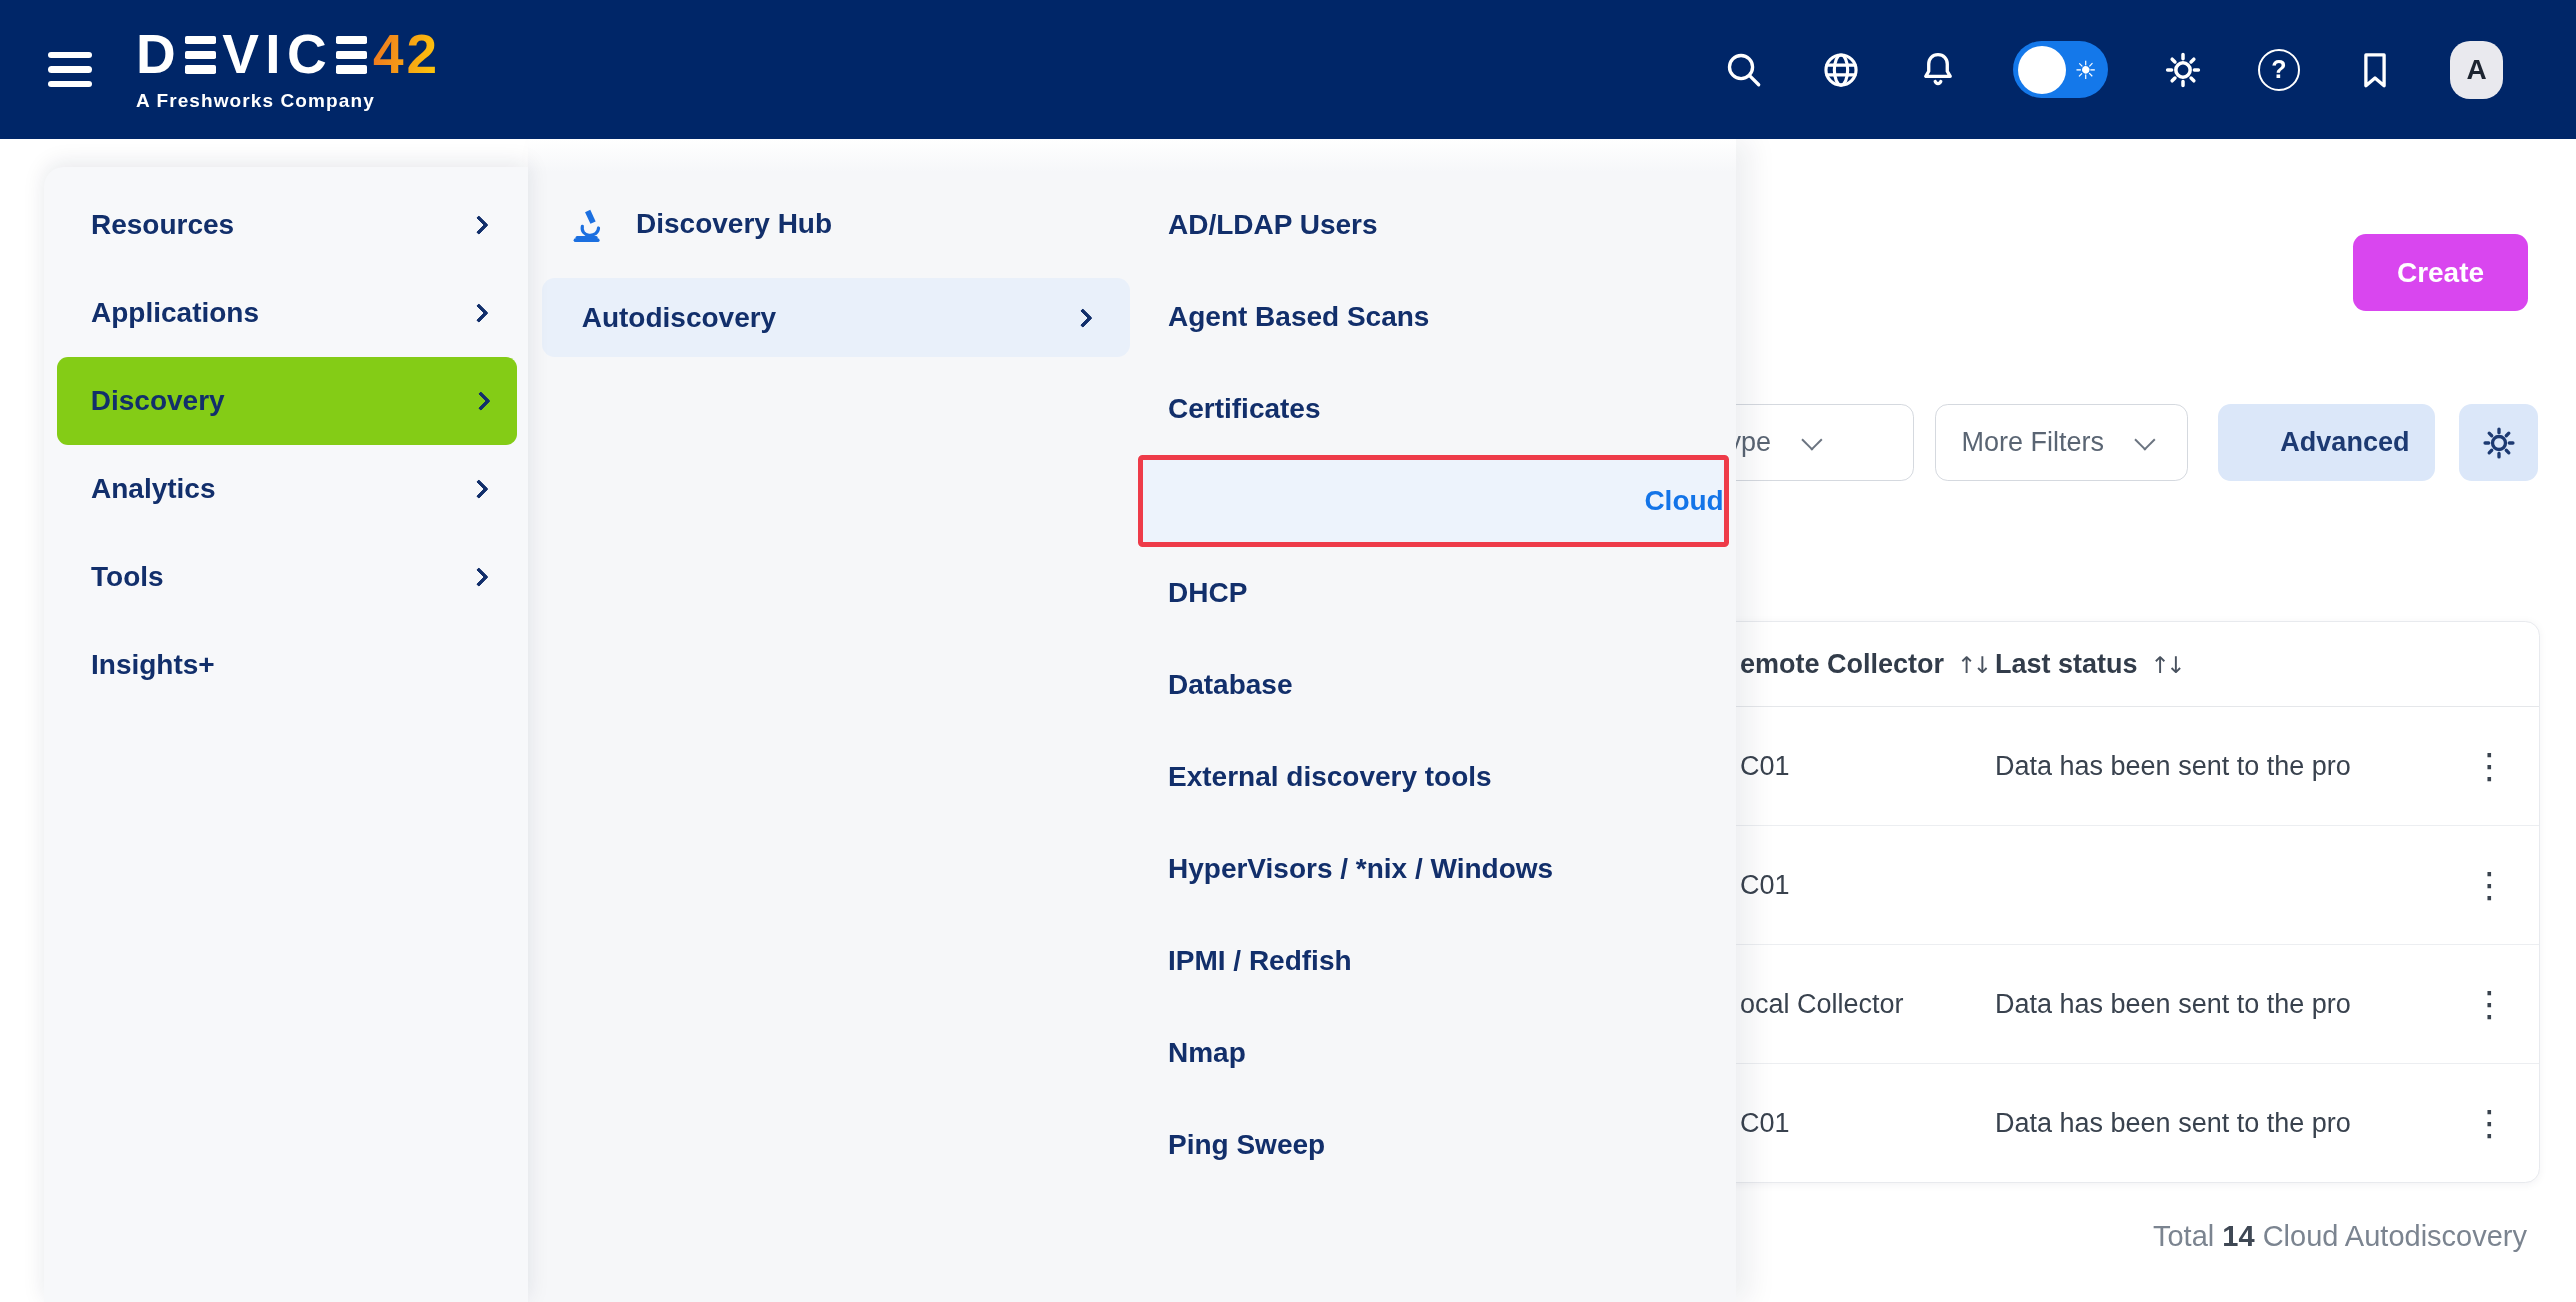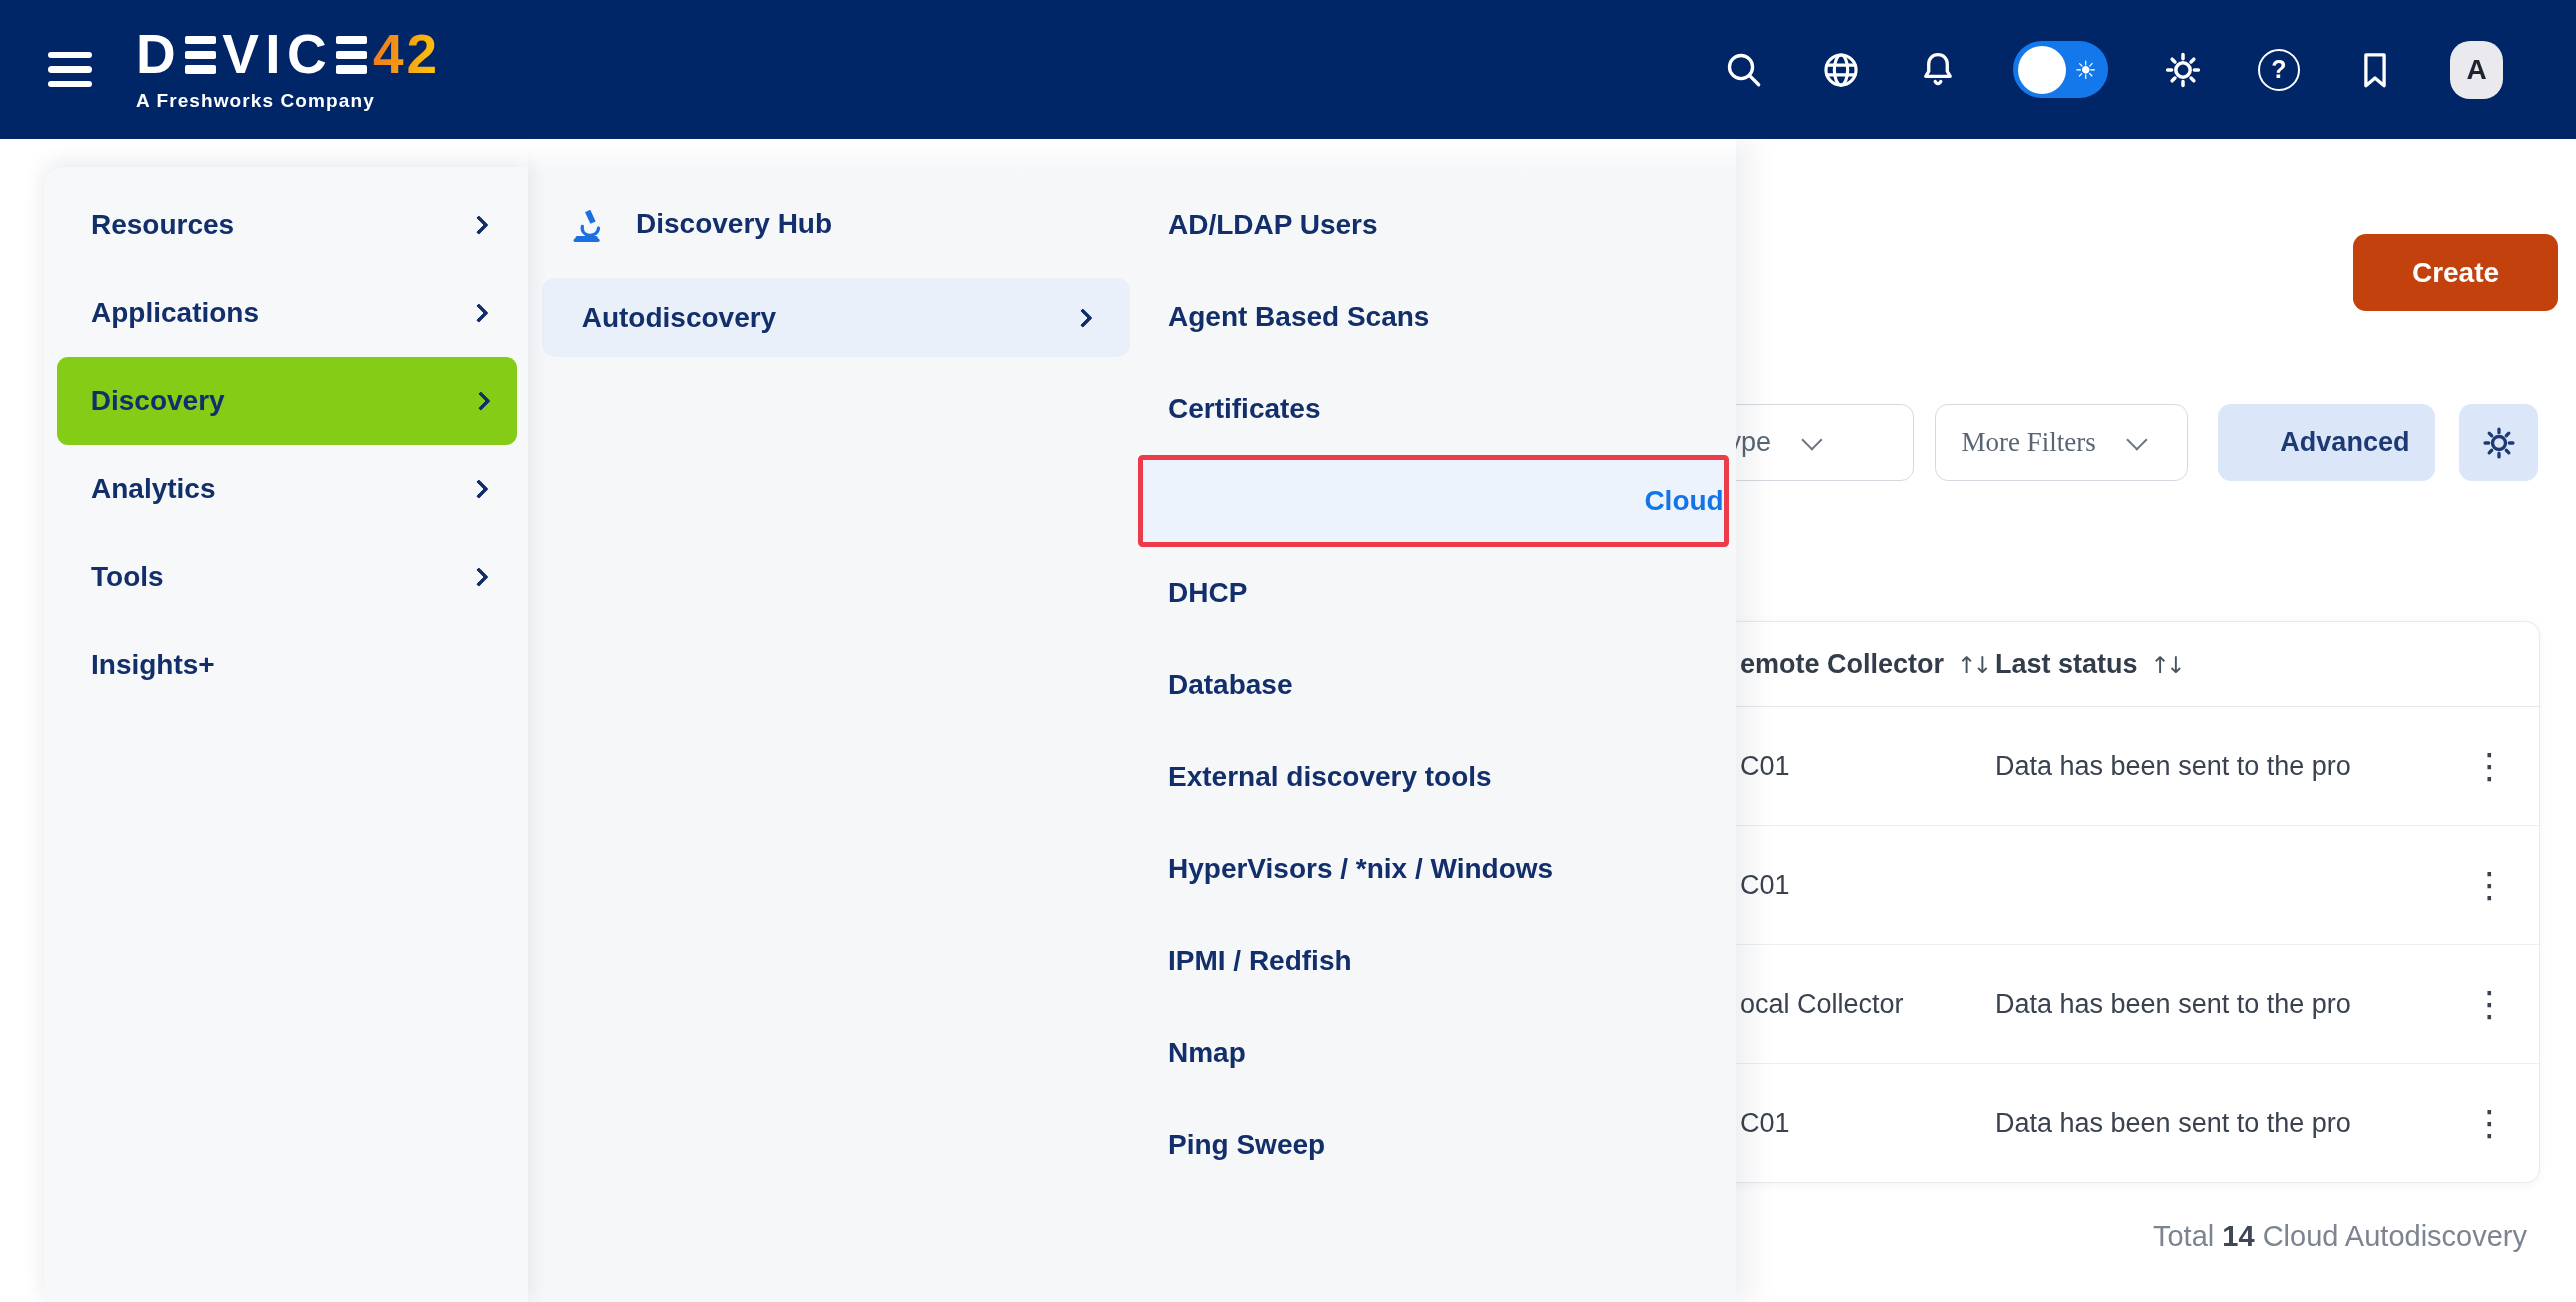--- a/index.html
+++ b/index.html
@@ -25,22 +25,22 @@
   .toggle { width:95px; height:57px; border-radius:29px; background:#1478ea; position:relative; cursor:pointer; }
   .toggle .knob { position:absolute; left:4.6px; top:4.6px; width:48px; height:48px; border-radius:50%; background:#ffffff; }
   .toggle .sun { position:absolute; right:11px; top:50%; transform:translateY(-50%); color:#ffffff; font-size:25px;
                  font-family:"DejaVu Sans", sans-serif; }
   .help-circle { width:42px; height:42px; border-radius:50%; border:2.7px solid #ffffff; color:#ffffff;
                  display:flex; align-items:center; justify-content:center; font-size:25px; font-weight:bold; }
   .avatar { width:53px; height:58px; border-radius:20px; background:#e9e9ee; color:#1d2430;
             display:flex; align-items:center; justify-content:center; font-size:28px; font-weight:bold; cursor:pointer; }
 
   
-  .create-btn { position:absolute; left:2353px; top:234px; width:205px; height:77px; border-radius:12.8px;
-                background:#c2410c; color:#ffffff; font-size:28px; font-weight:bold;
+  .create-btn { position:absolute; left:2353px; top:234px; width:175px; height:77px; border-radius:12.8px;
+                background:#d946ef; color:#ffffff; font-size:28px; font-weight:bold;
                 display:flex; align-items:center; justify-content:center; cursor:pointer; z-index:1; }
   .pill { position:absolute; top:404px; height:77px; border-radius:12.8px; display:flex; align-items:center;
           padding:0 25.6px; font-size:27px; z-index:1; cursor:pointer; }
   .pill.outline { background:#ffffff; border:1.8px solid #d5d9df; color:#5a6573; }
   .pill.filled  { background:#dbe7f9; color:#1d3a72; font-weight:bold; justify-content:center; }
   .chev-down { width:14.6px; height:14.6px; border-right:2.7px solid #6b7480; border-bottom:2.7px solid #6b7480;
                transform:rotate(45deg) translateY(-3.7px); margin-left:31px; }
   .gear-btn { position:absolute; left:2459px; top:404px; width:79px; height:77px; border-radius:12.8px;
               background:#dbe7f9; display:flex; align-items:center; justify-content:center; cursor:pointer; z-index:1; }
   .gear-btn svg { width:38px; height:38px; }
@@ -155,21 +155,21 @@
       </div>
   </div>
 </div>
 
 <div class="create-btn">Create</div>
 
 <div class="pill outline" style="left:1686px; width:228px;">
   <span>Type</span>
   <span class="chev-down"></span>
 </div>
-<div class="pill outline" style="left:1935px; width:253px;font-family:Liberation Serif, serif;">
+<div class="pill outline" style="left:1935px; width:253px;">
   <span>More Filters</span>
   <span class="chev-down"></span>
 </div>
 <div class="pill filled" style="left:2218px; width:217px;justify-content:flex-end;">
   <span>Advanced</span>
 </div>
 <div class="gear-btn">
   <svg viewBox="0 0 24 24" fill="none" stroke="#1d3a72" stroke-width="2.1" stroke-linecap="round">
     <circle cx="12" cy="12" r="4.1"></circle>
     <path d="M12 3.2v2.3M12 18.5v2.3M3.2 12h2.3M18.5 12h2.3M5.8 5.8l1.6 1.6M16.6 16.6l1.6 1.6M18.2 5.8l-1.6 1.6M7.4 16.6l-1.6 1.6"></path>

